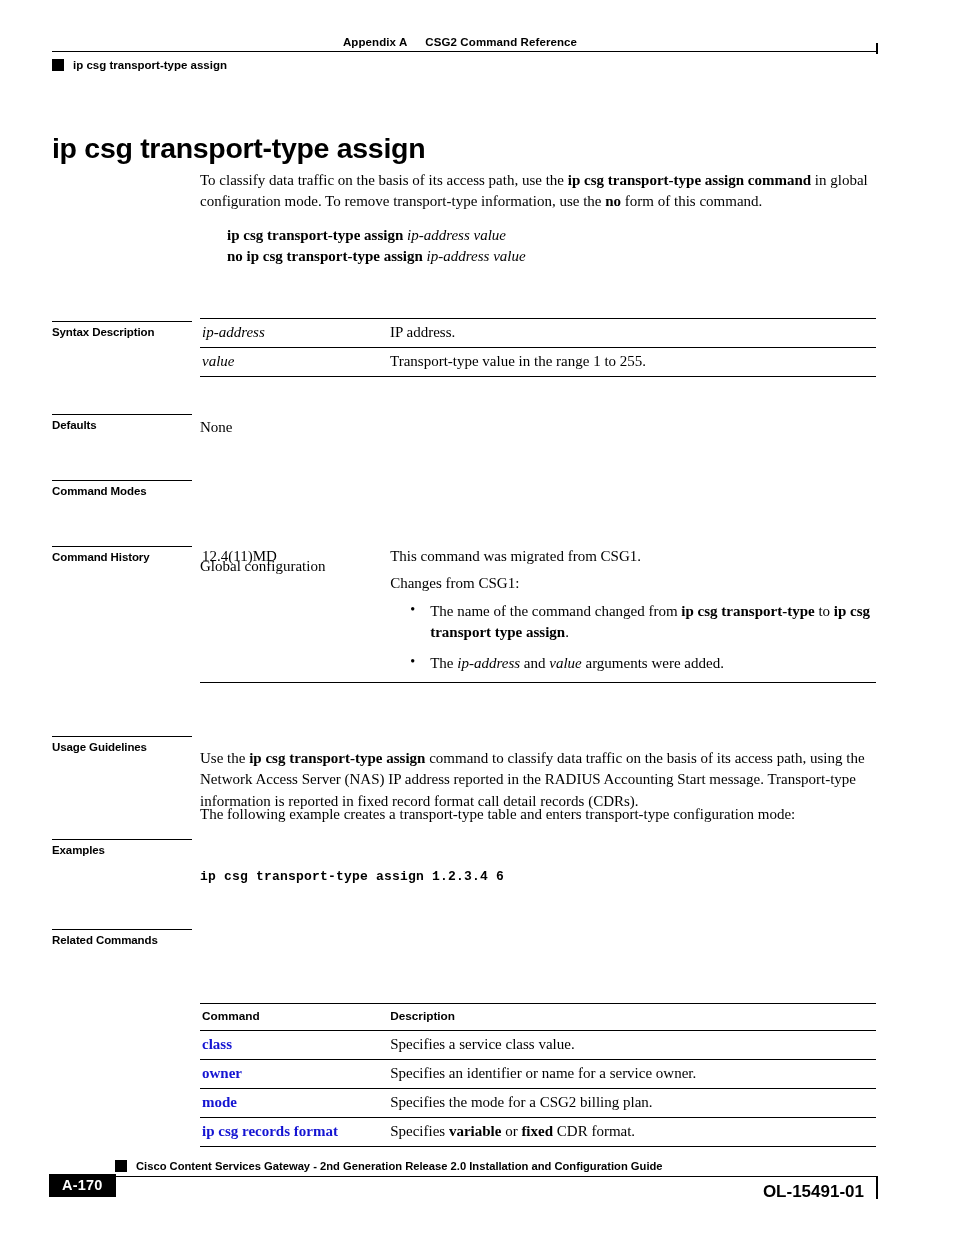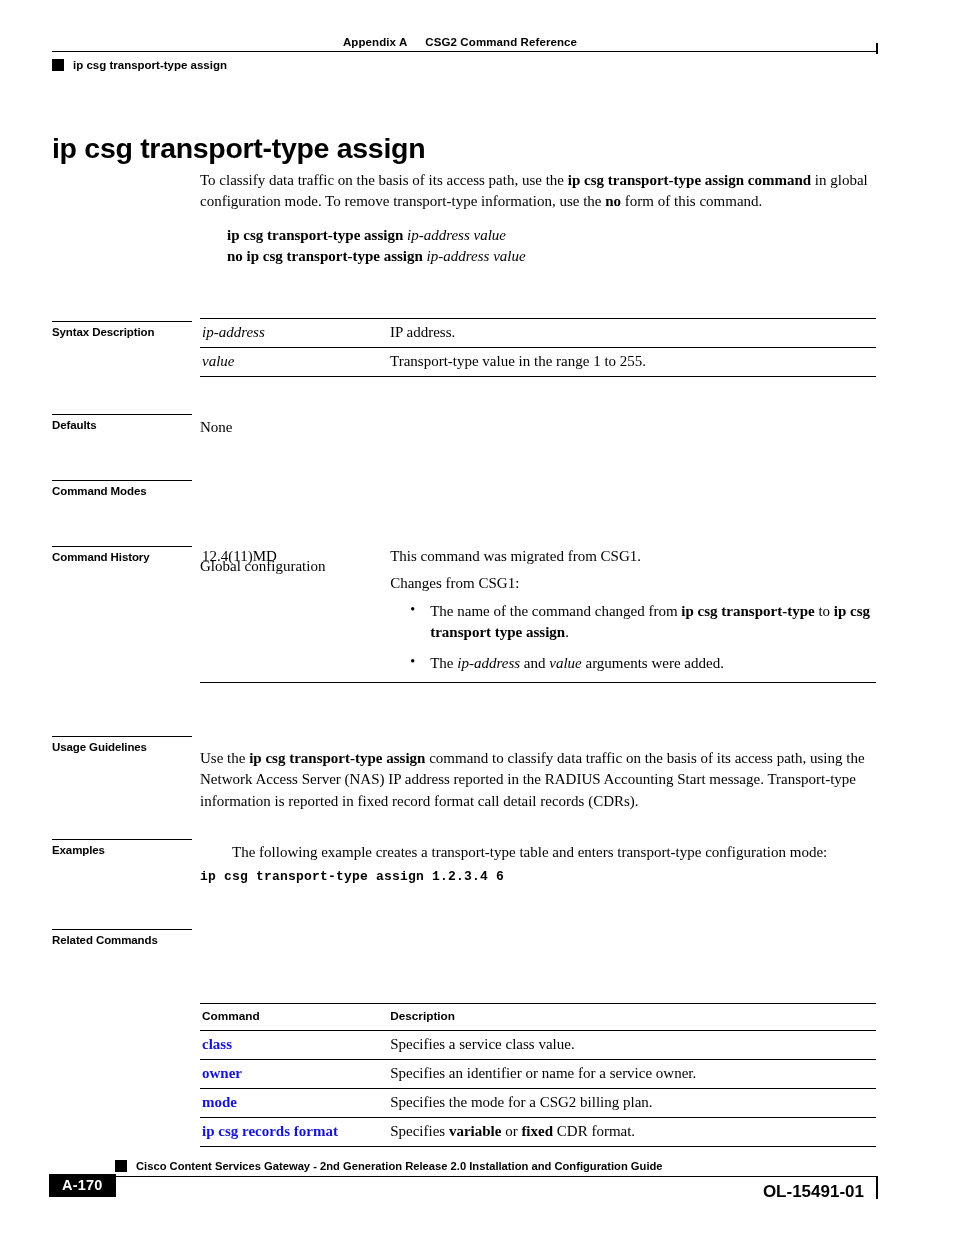--- a/index.html
+++ b/index.html
@@ -322,21 +322,21 @@
     </tr>
   </tbody>
     </table>
 
   <div class="col-label" style="top:736px;">Usage Guidelines</div>
   <div class="col-body narrow" style="top:739px;">
     <span>Use the </span><b>ip csg transport-type assign</b><span> command to classify data traffic on the basis of its access path, using the Network Access Server (NAS) IP address reported in the RADIUS Accounting Start message. Transport-type information is reported in fixed record format call detail records (CDRs).</span>
   </div>
 
   <div class="col-label" style="top:839px;">Examples</div>
-  <div class="col-body" style="top:842px;margin-left:32px;">The following example creates a transport-type table and enters transport-type configuration mode:</div>
+  <div class="col-body" style="top:804px;">The following example creates a transport-type table and enters transport-type configuration mode:</div>
   <div class="col-body code" style="top:868px;">ip csg transport-type assign 1.2.3.4 6</div>
 
   <div class="col-label" style="top:929px;">Related Commands</div>
   <table class="dtable" style="top:971px;margin-top:32px;">
     <tbody>
         <tr class="head">
       <th class="rc1 rule-top rule-bot">Command</th>
       <th class="rc2 rule-top rule-bot">Description</th>
     </tr>
     <tr>

